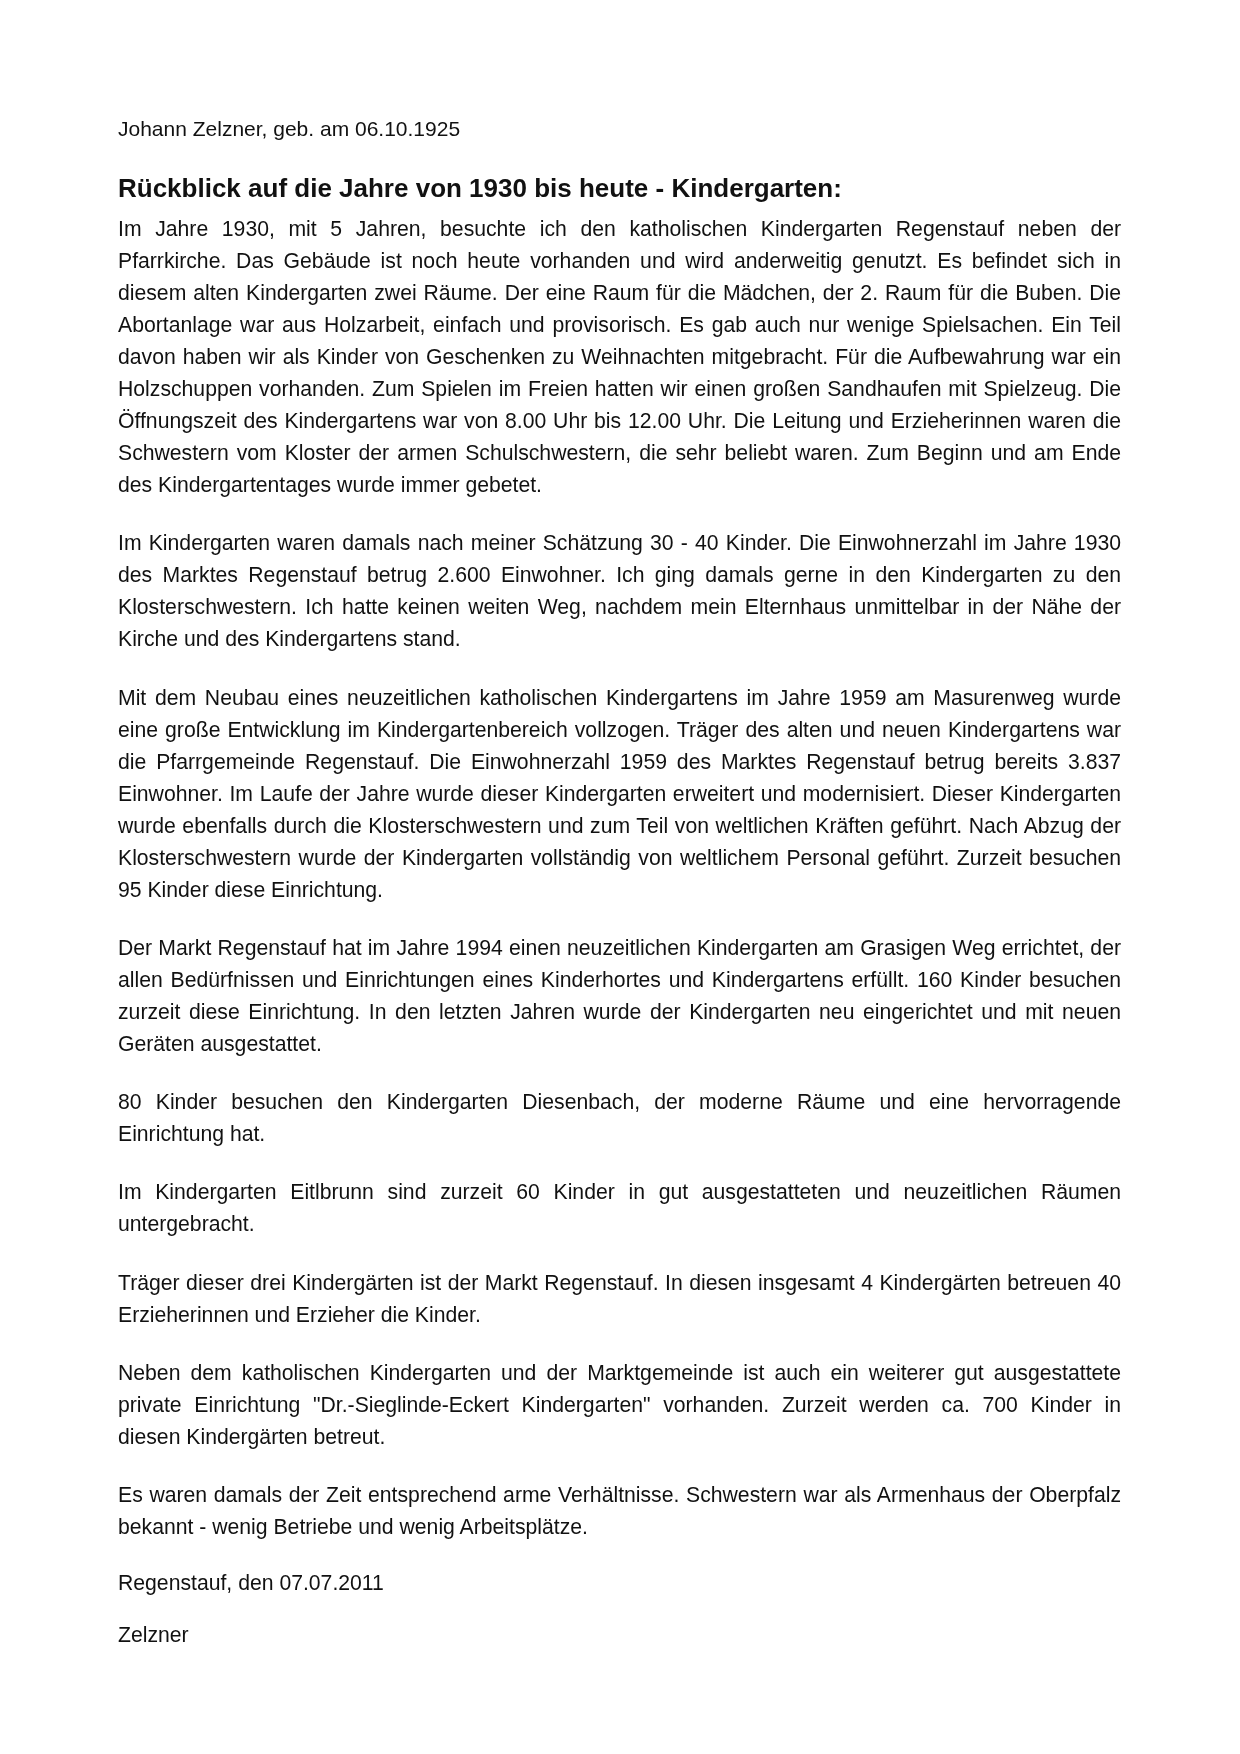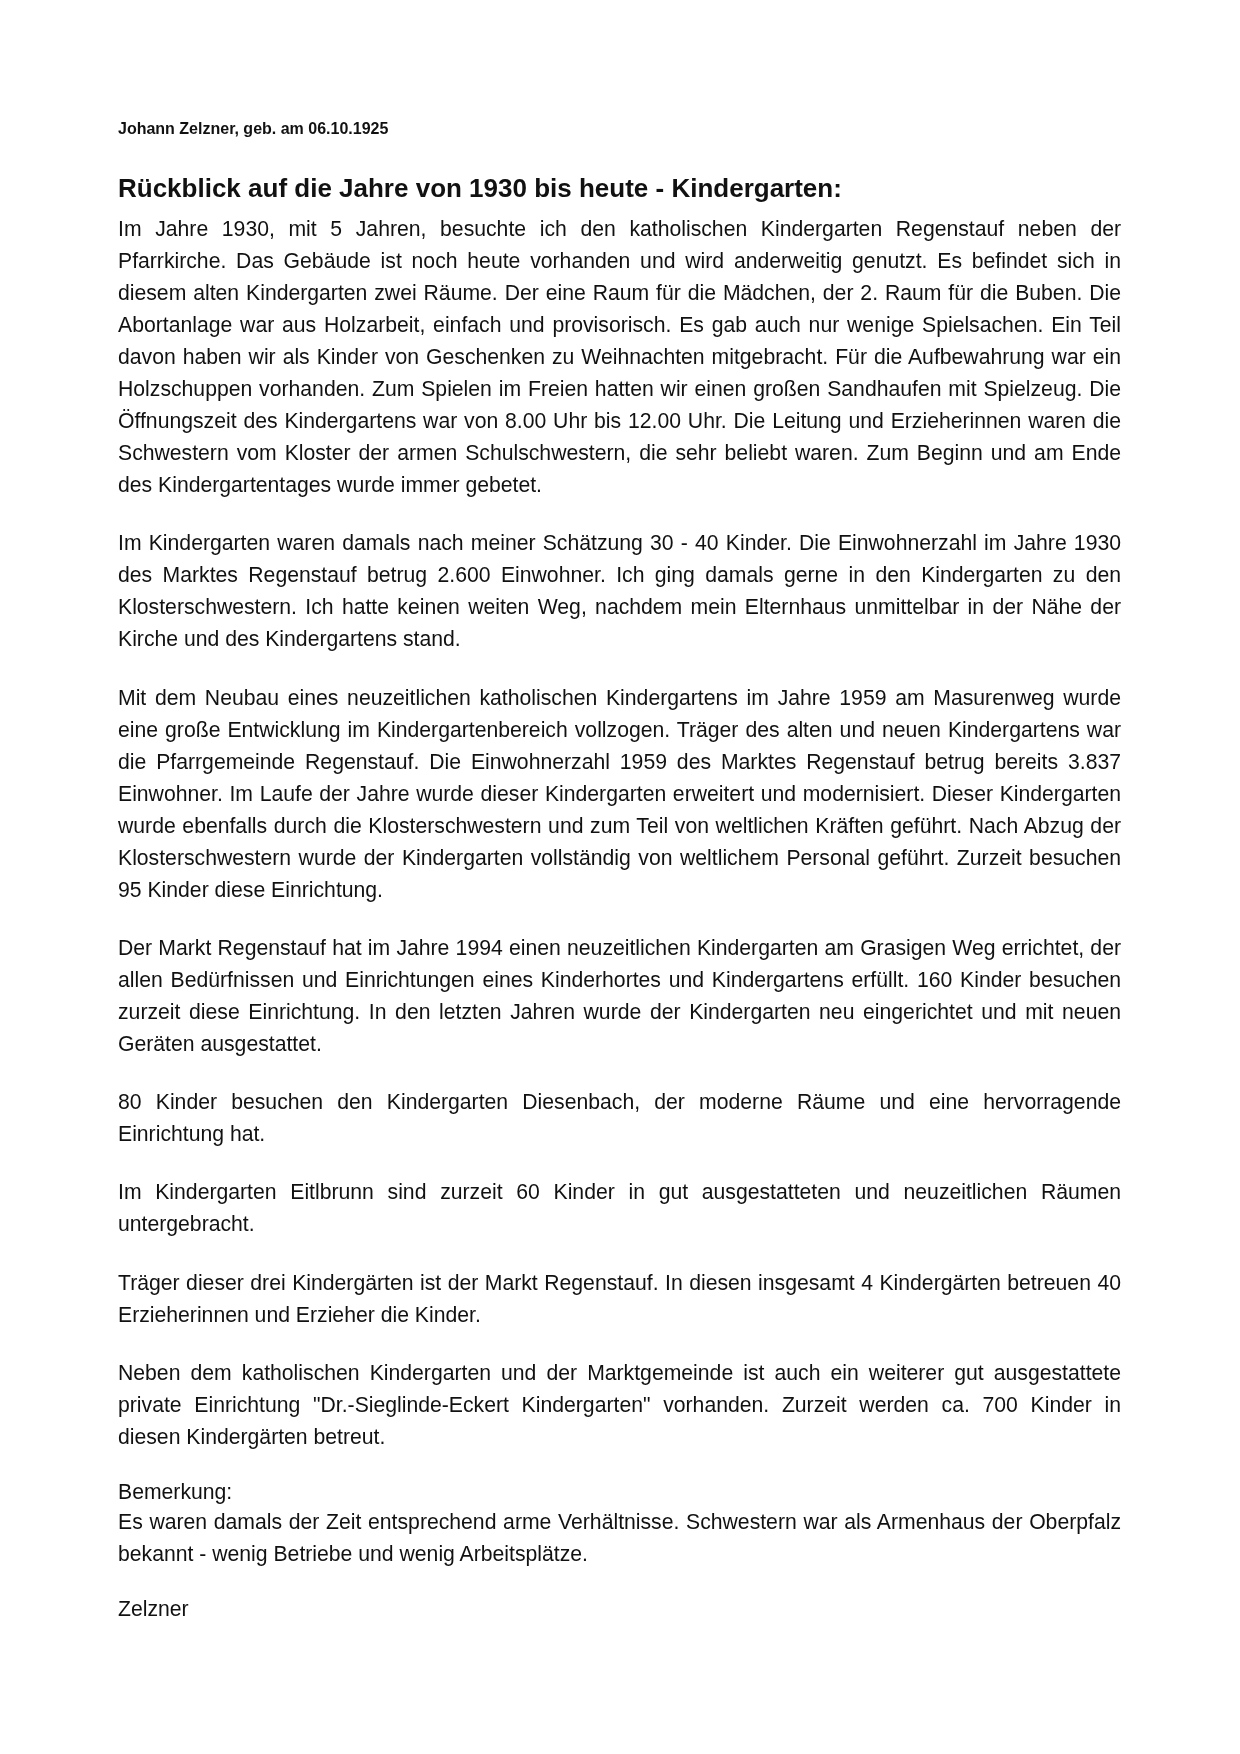--- a/index.html
+++ b/index.html
@@ -15,22 +15,22 @@
       color: #111111;
       font-family: "Liberation Sans", sans-serif;
     }
     .page {
       position: absolute;
       left: 118px;
       top: 116px;
       width: 1003px;
     }
     .title {
-      font-weight: bold;
-      font-size: 16px;
+      font-weight: normal;
+      font-size: 21px;
       line-height: 26px;
       margin: 0 0 33px 0;
     }
     .subtitle {
       font-weight: bold;
       font-size: 26px;
       line-height: 26px;
       margin: 0 0 12px 0;
     }
     .para {
@@ -60,17 +60,17 @@
 
   <p class="para">Im Jahre 1930, mit 5 Jahren, besuchte ich den katholischen Kindergarten Regenstauf neben der Pfarrkirche. Das Gebäude ist noch heute vorhanden und wird anderweitig genutzt. Es befindet sich in diesem alten Kindergarten zwei Räume. Der eine Raum für die Mädchen, der 2. Raum für die Buben. Die Abortanlage war aus Holzarbeit, einfach und provisorisch. Es gab auch nur wenige Spielsachen. Ein Teil davon haben wir als Kinder von Geschenken zu Weihnachten mitgebracht. Für die Aufbewahrung war ein Holzschuppen vorhanden. Zum Spielen im Freien hatten wir einen großen Sandhaufen mit Spielzeug. Die Öffnungszeit des Kindergartens war von 8.00 Uhr bis 12.00 Uhr. Die Leitung und Erzieherinnen waren die Schwestern vom Kloster der armen Schulschwestern, die sehr beliebt waren. Zum Beginn und am Ende des Kindergartentages wurde immer gebetet.</p>
   <p class="para">Im Kindergarten waren damals nach meiner Schätzung 30 - 40 Kinder. Die Einwohnerzahl im Jahre 1930 des Marktes Regenstauf betrug 2.600 Einwohner. Ich ging damals gerne in den Kindergarten zu den Klosterschwestern. Ich hatte keinen weiten Weg, nachdem mein Elternhaus unmittelbar in der Nähe der Kirche und des Kindergartens stand.</p>
   <p class="para">Mit dem Neubau eines neuzeitlichen katholischen Kindergartens im Jahre 1959 am Masurenweg wurde eine große Entwicklung im Kindergartenbereich vollzogen. Träger des alten und neuen Kindergartens war die Pfarrgemeinde Regenstauf. Die Einwohnerzahl 1959 des Marktes Regenstauf betrug bereits 3.837 Einwohner. Im Laufe der Jahre wurde dieser Kindergarten erweitert und modernisiert. Dieser Kindergarten wurde ebenfalls durch die Klosterschwestern und zum Teil von weltlichen Kräften geführt. Nach Abzug der Klosterschwestern wurde der Kindergarten vollständig von weltlichem Personal geführt. Zurzeit besuchen 95 Kinder diese Einrichtung.</p>
   <p class="para">Der Markt Regenstauf hat im Jahre 1994 einen neuzeitlichen Kindergarten am Grasigen Weg errichtet, der allen Bedürfnissen und Einrichtungen eines Kinderhortes und Kindergartens erfüllt. 160 Kinder besuchen zurzeit diese Einrichtung. In den letzten Jahren wurde der Kindergarten neu eingerichtet und mit neuen Geräten ausgestattet.</p>
   <p class="para">80 Kinder besuchen den Kindergarten Diesenbach, der moderne Räume und eine hervorragende Einrichtung hat.</p>
   <p class="para">Im Kindergarten Eitlbrunn sind zurzeit 60 Kinder in gut ausgestatteten und neuzeitlichen Räumen untergebracht.</p>
   <p class="para">Träger dieser drei Kindergärten ist der Markt Regenstauf. In diesen insgesamt 4 Kindergärten betreuen 40 Erzieherinnen und Erzieher die Kinder.</p>
   <p class="para">Neben dem katholischen Kindergarten und der Marktgemeinde ist auch ein weiterer gut ausgestattete private Einrichtung "Dr.-Sieglinde-Eckert Kindergarten" vorhanden. Zurzeit werden ca. 700 Kinder in diesen Kindergärten betreut.</p>
 
-  <p class="remark-label">Bemerkung:</p>
   <p class="para">Es waren damals der Zeit entsprechend arme Verhältnisse. Schwestern war als Armenhaus der Oberpfalz bekannt - wenig Betriebe und wenig Arbeitsplätze.</p>
 
+  <p class="plain">Regenstauf, den 07.07.2011</p>
   <p class="plain">Zelzner</p>
 </div>
 
 </body></html>

